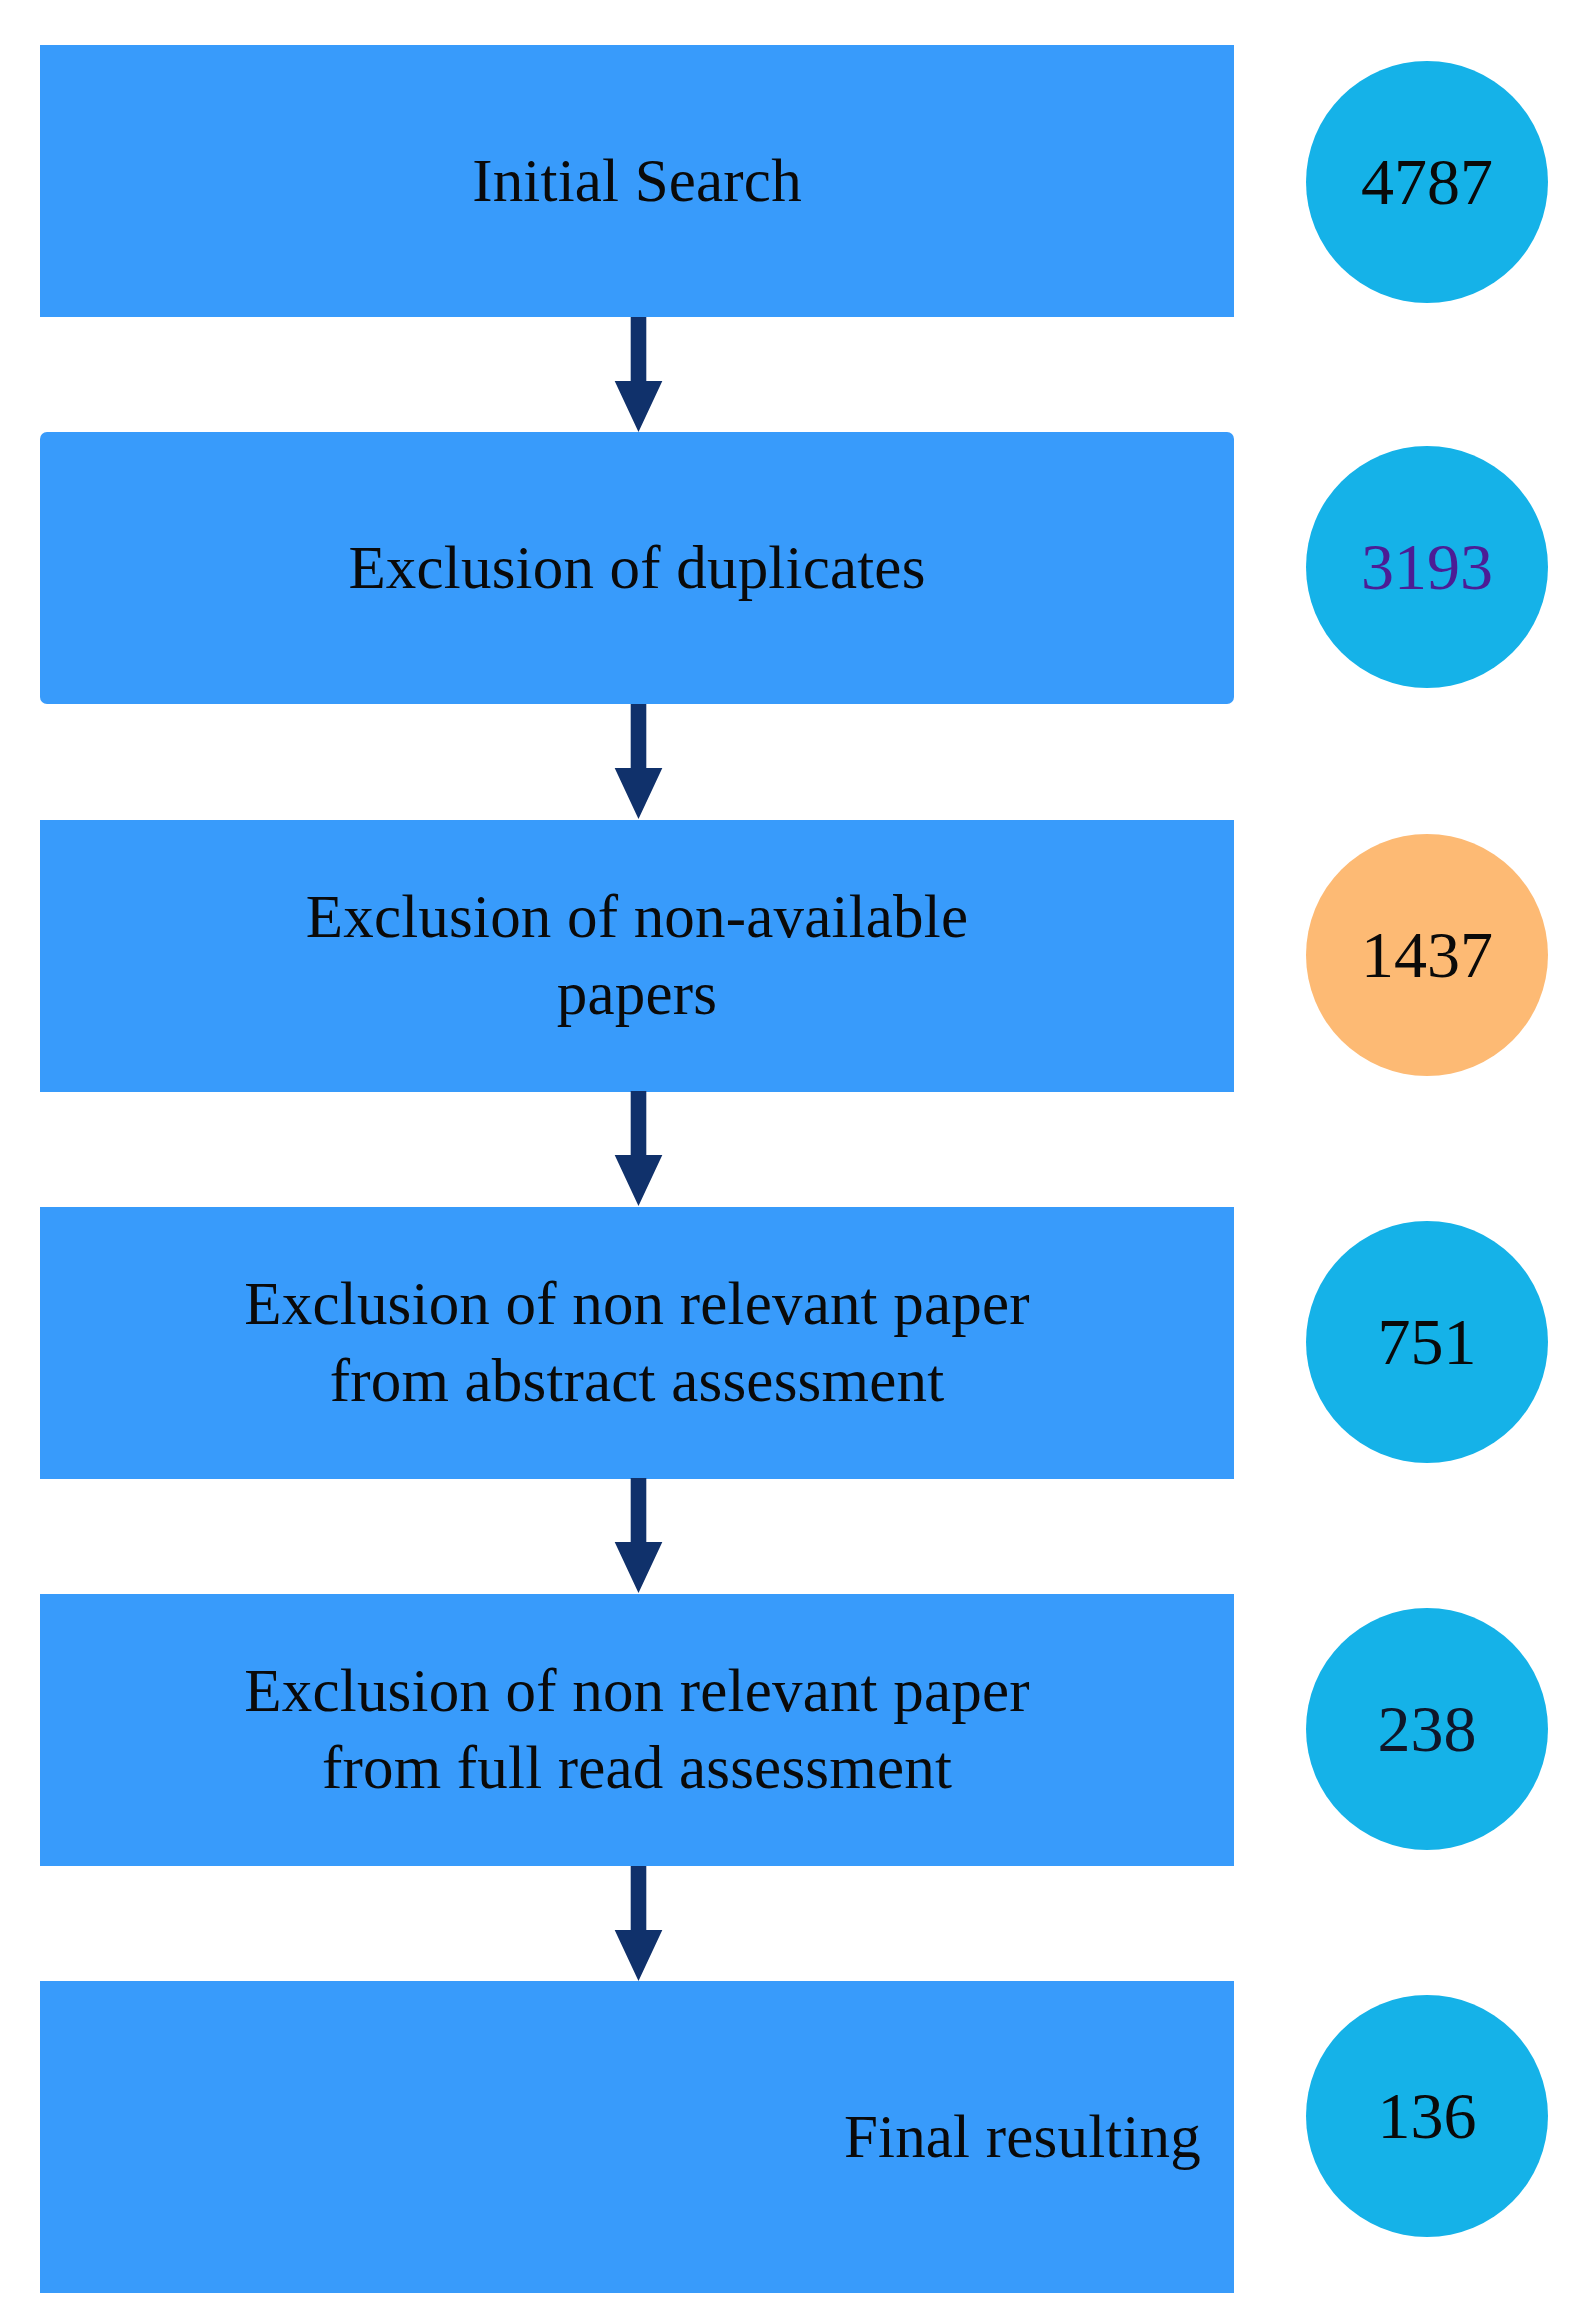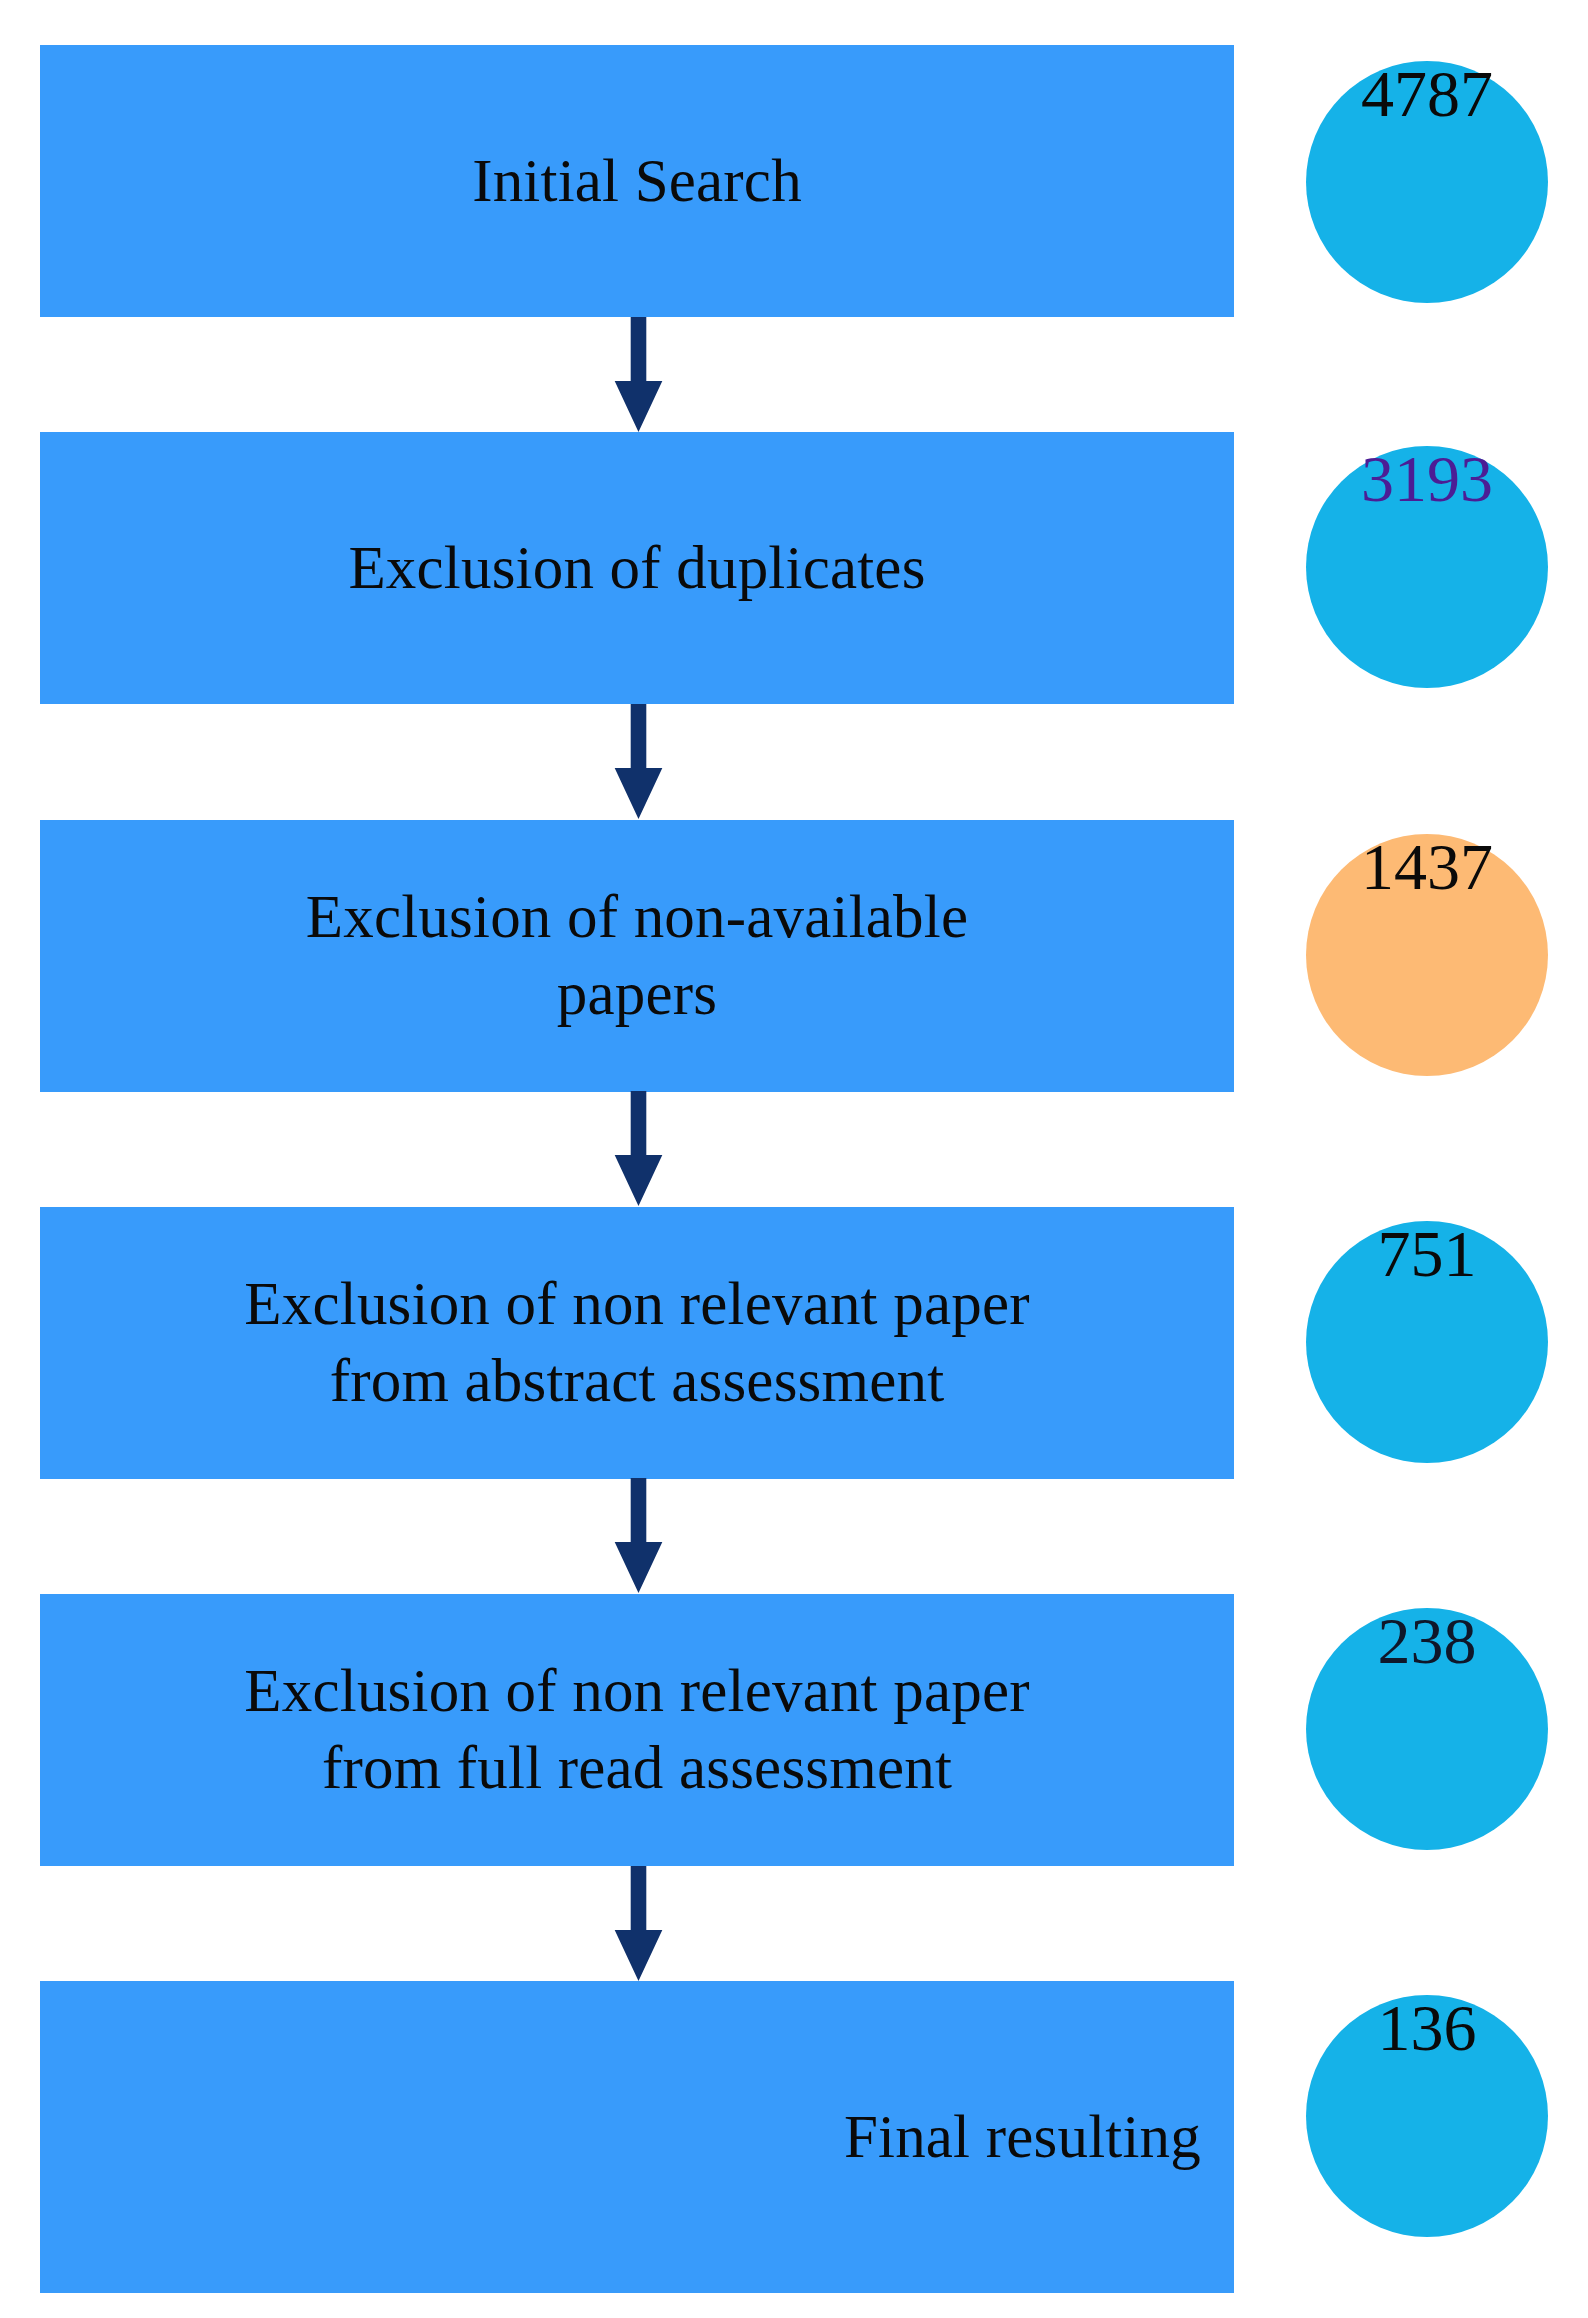--- a/index.html
+++ b/index.html
@@ -41,21 +41,21 @@
     font-weight: 400;
     letter-spacing: 0.2px;
     white-space: pre-line;
   }
 
   .stage-circle {
     position: absolute;
     background: #15b2e8;
     border-radius: 50%;
     display: flex;
-    align-items: flex-start;
+    align-items: center;
     justify-content: center;
   }
 
   .stage-count {
     color: #0a0a0a;
     font-size: 66px;
     line-height: 1;
     font-weight: 400;
   }
 
@@ -75,21 +75,21 @@
       <div class="stage-label" style="color: rgb(10, 10, 10);">Initial Search</div>
     </div>
     <div class="stage-circle" style="left: 1306px; top: 61px; width: 242px; height: 242px; background: rgb(21, 178, 232);">
       <div class="stage-count" style="color: rgb(10, 10, 10);">4787</div>
     </div>
     <div class="connector" style="top: 317px; left: 589px; height: 115px;">
       <svg width="99" height="115" viewBox="0 0 120 140" xmlns="http://www.w3.org/2000/svg">
         <path d="M50.5 0 H69.5 V78 H89 L60 140 L31 78 H50.5 Z" fill="#10316b"></path>
       </svg>
     </div>
-    <div class="stage-box" style="top: 432px; height: 272px; background: rgb(56, 155, 251);">
+    <div class="stage-box" style="top: 432px; height: 272px; background: rgb(56, 155, 251); border-radius: 7px;">
       <div class="stage-label" style="color: rgb(10, 10, 10);">Exclusion of duplicates</div>
     </div>
     <div class="stage-circle" style="left: 1306px; top: 446px; width: 242px; height: 242px; background: rgb(21, 178, 232);">
       <div class="stage-count" style="color: #4c1d95;">3193</div>
     </div>
     <div class="connector" style="top: 704px; left: 589px; height: 115px;">
       <svg width="99" height="115" viewBox="0 0 120 140" xmlns="http://www.w3.org/2000/svg">
         <path d="M50.5 0 H69.5 V78 H89 L60 140 L31 78 H50.5 Z" fill="#10316b"></path>
       </svg>
     </div>

